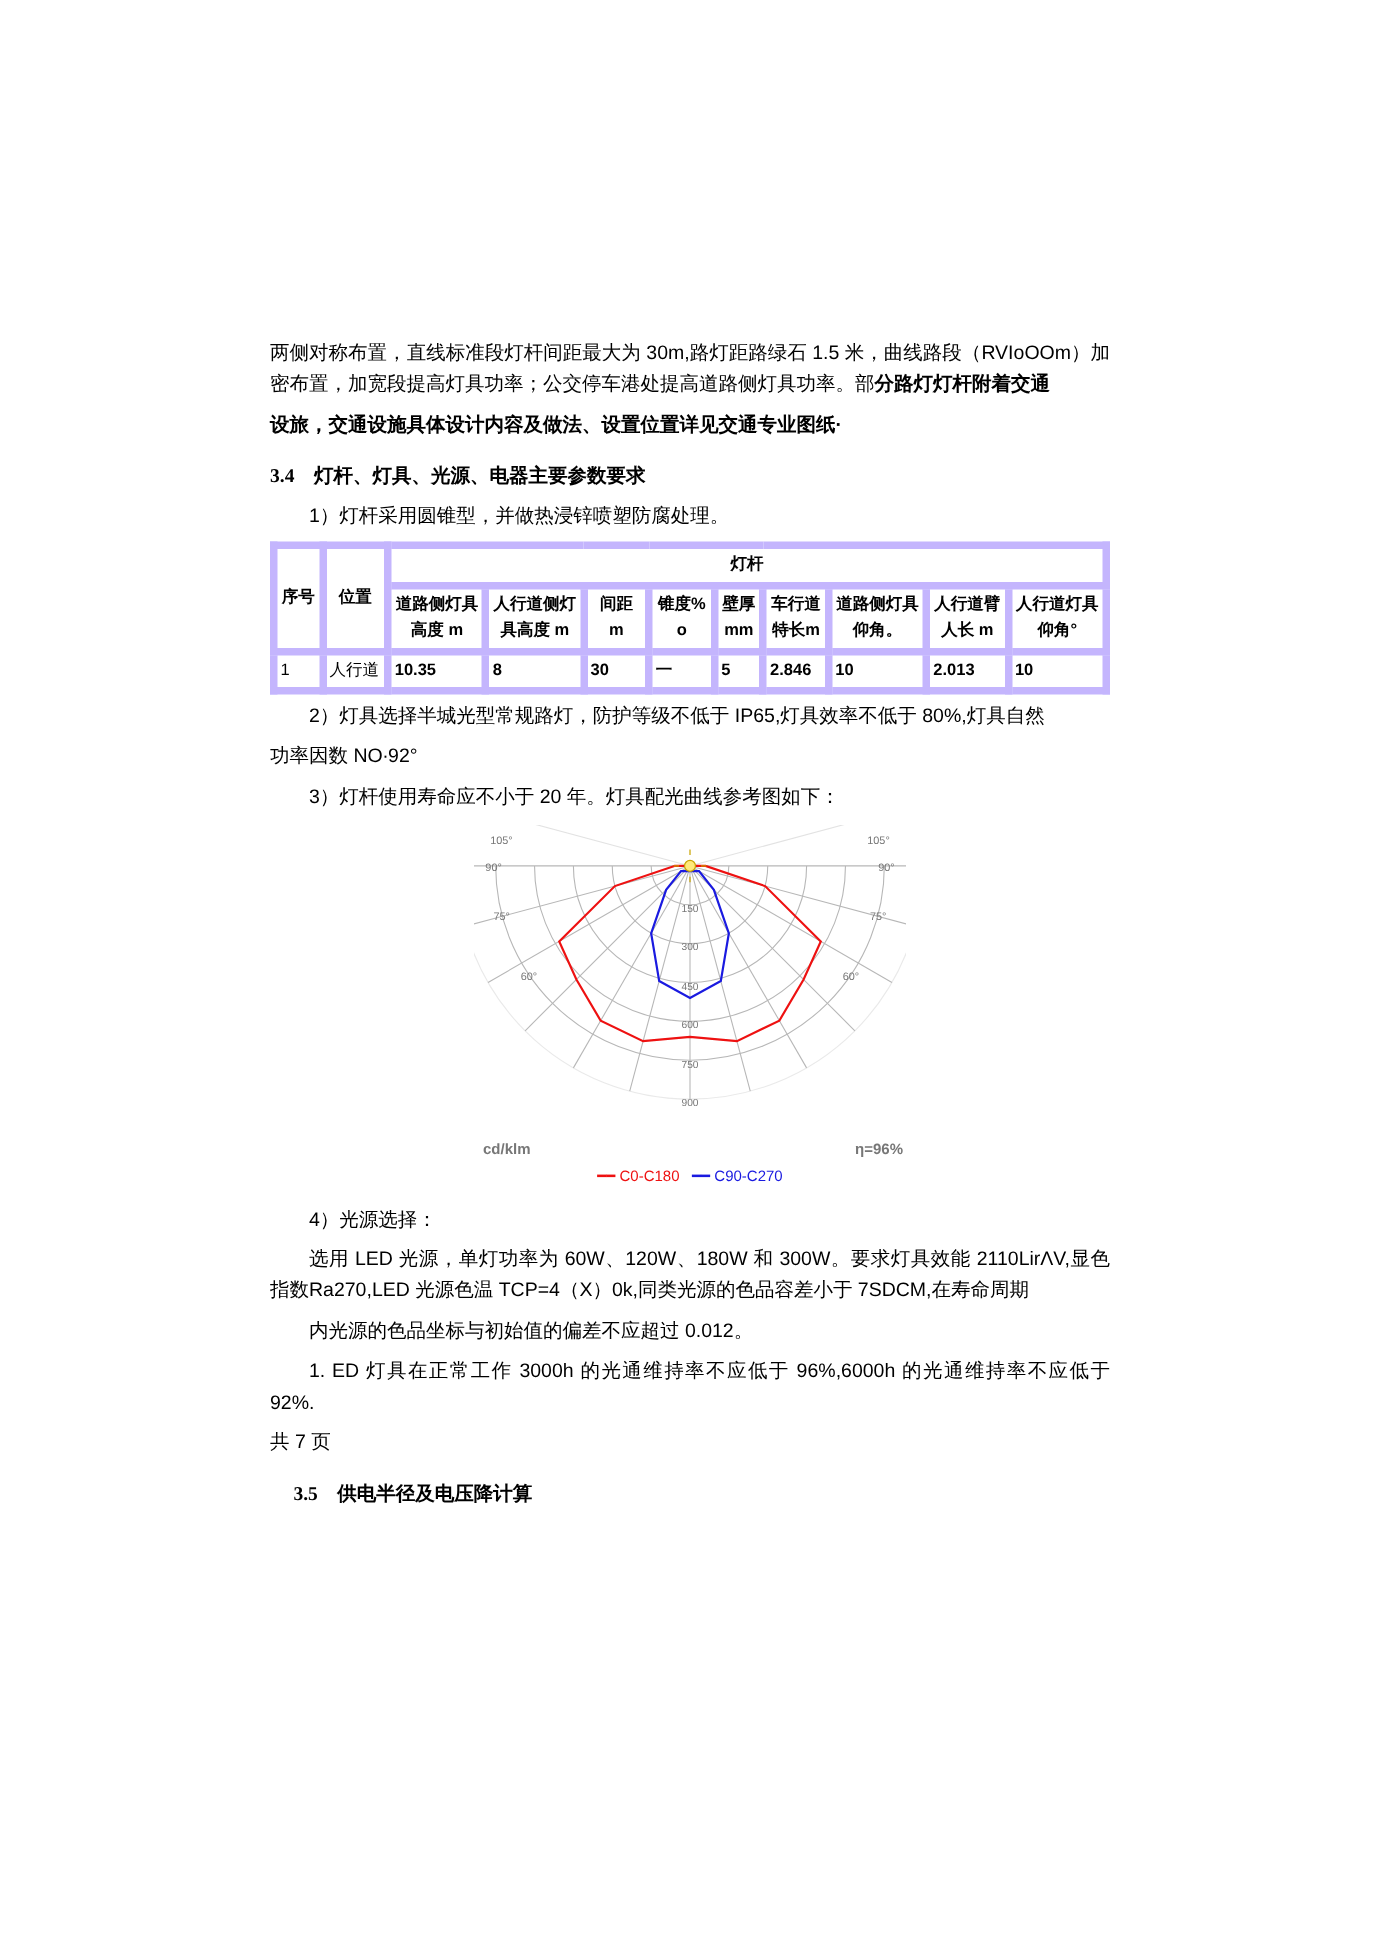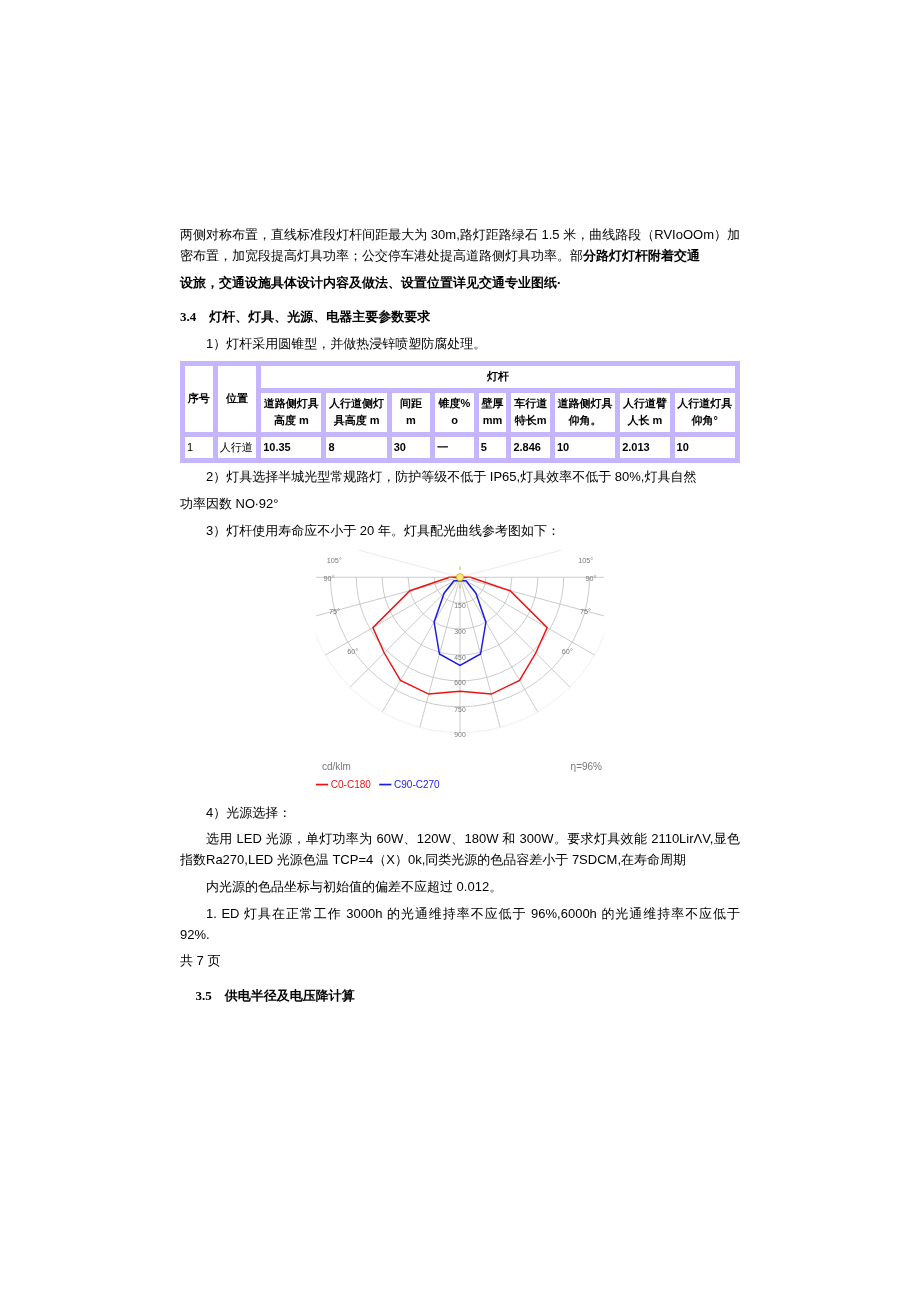--- a/index.html
+++ b/index.html
@@ -50,25 +50,26 @@
     width: 288px;
     margin: 8px auto 4px auto;
   }
   .chart-caption {
     display: flex;
     justify-content: space-between;
     font-size: 10px;
     color: #777;
     font-family: Arial, sans-serif;
     padding: 2px 2px 0 6px;
+    font-weight: bold;
   }
   .chart-legend {
     font-size: 10px;
     font-family: Arial, sans-serif;
-    text-align: left;
+    text-align: center;
     margin-top: 2px;
   }
   .leg-red { color: #e11; }
   .leg-blue { color: #1a1ae0; }
   .small-aside {
     font-size: 13px;
     margin: 2px 0 6px 0;
   }
   .gap-top { margin-top: 10px; }
 </style>

